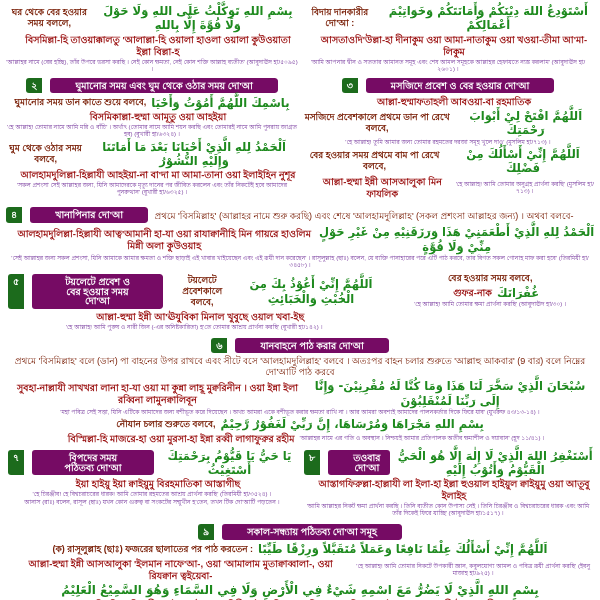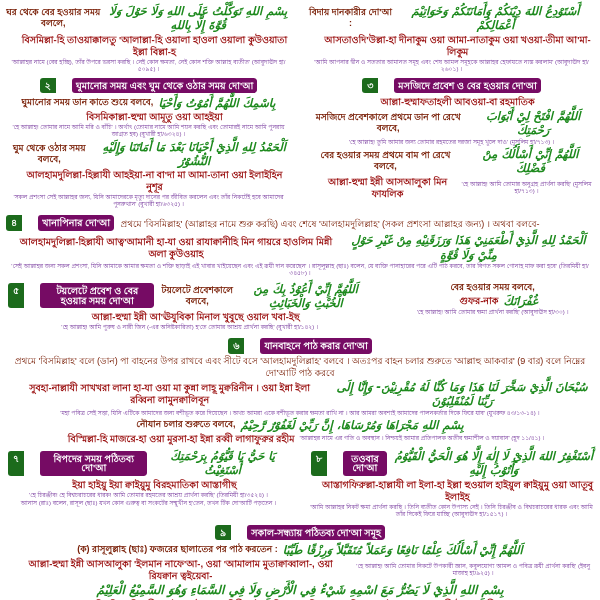--- a/index.html
+++ b/index.html
@@ -1,33 +1,33 @@
 <!DOCTYPE html>
 <html><head>
 <meta charset="utf-8">
 <style>
   html,body{margin:0;padding:0;background:#fff;}
   .page{width:600px;height:600px;overflow:hidden;background:#fff;
         font-family:"Liberation Sans","DejaVu Sans",sans-serif;box-sizing:border-box;
         padding:3px 4px;}
-  .row{display:flex;width:100%;gap:14px;}
+  .row{display:flex;width:100%;}
   .col{flex:1;min-width:0;padding:0 2px;box-sizing:border-box;}
   .col.w60{flex:1.45;}
   .col.w40{flex:0.8;}
   .line{text-align:center;line-height:1.25;margin:1px 0;}
   .left{text-align:left;}
   .lbl{color:#7a2008;font-weight:bold;font-size:9px;}
   .intro{color:#7a2008;font-weight:normal;font-size:9px;}
   .tr{color:#9b1212;font-weight:bold;font-size:9.5px;margin-left:12px;}
-  .ar{color:#1e8a1e;font-size:11.5px;font-family:"DejaVu Sans",sans-serif;font-weight:bold;unicode-bidi:isolate;font-style:italic;}
+  .ar{color:#1e8a1e;font-size:11.5px;font-family:"DejaVu Sans",sans-serif;font-weight:bold;unicode-bidi:isolate;}
   .ar.big{font-size:12px;}
   .tiny{color:#7b3fa0;font-size:6px;line-height:1.2;}
   .badge{display:inline-flex;vertical-align:middle;font-size:9.5px;line-height:1;border-radius:3px;overflow:hidden;margin:1px 2px;}
   .badge .n{background:#1c6b1c;color:#fff;font-weight:bold;padding:3px 5px;}
-  .badge .t{background:#760b64;color:#fff;font-weight:bold;padding:3px 4px;margin-left:16px;border-radius:3px;}
+  .badge .t{background:#760b64;color:#fff;font-weight:bold;padding:3px 25px;margin-left:8px;border-radius:3px;}
   .mix{display:flex;align-items:center;justify-content:center;gap:5px;flex-wrap:nowrap;}
   .sect{margin-bottom:3px;}
 </style>
 </head>
 <body>
 
 <div class="page">
 
   <div class="row">
     <div class="col">

